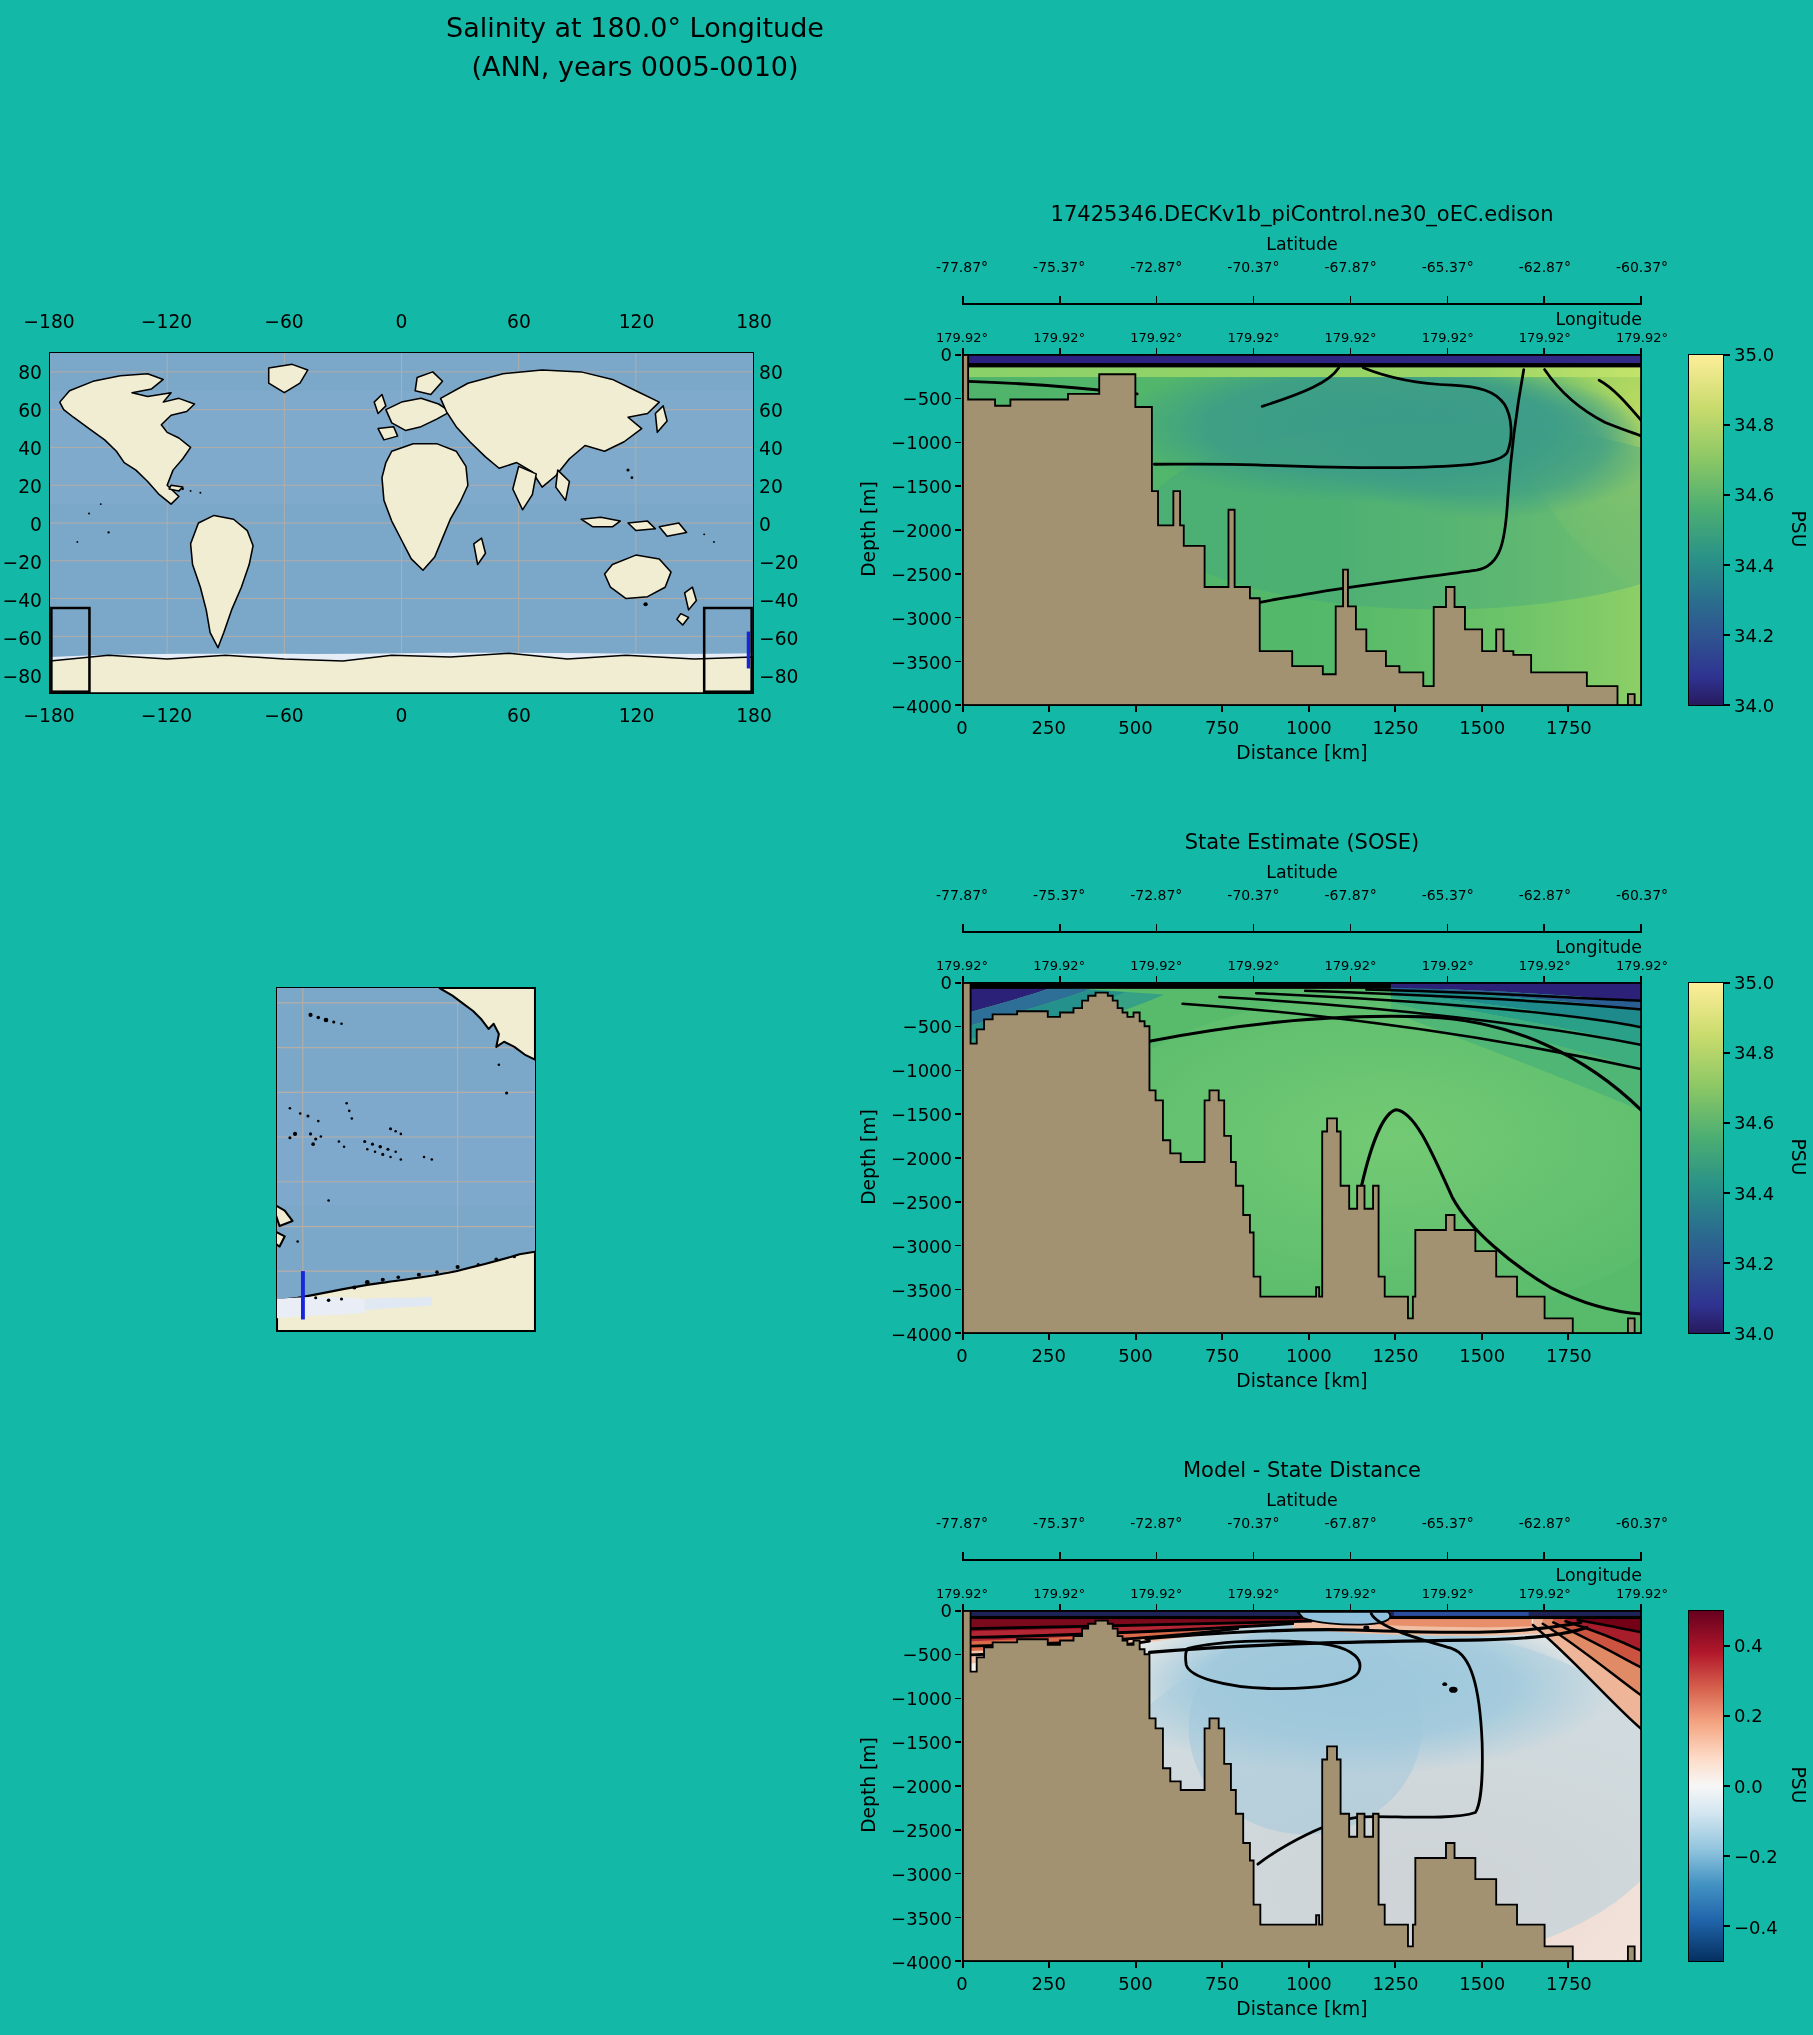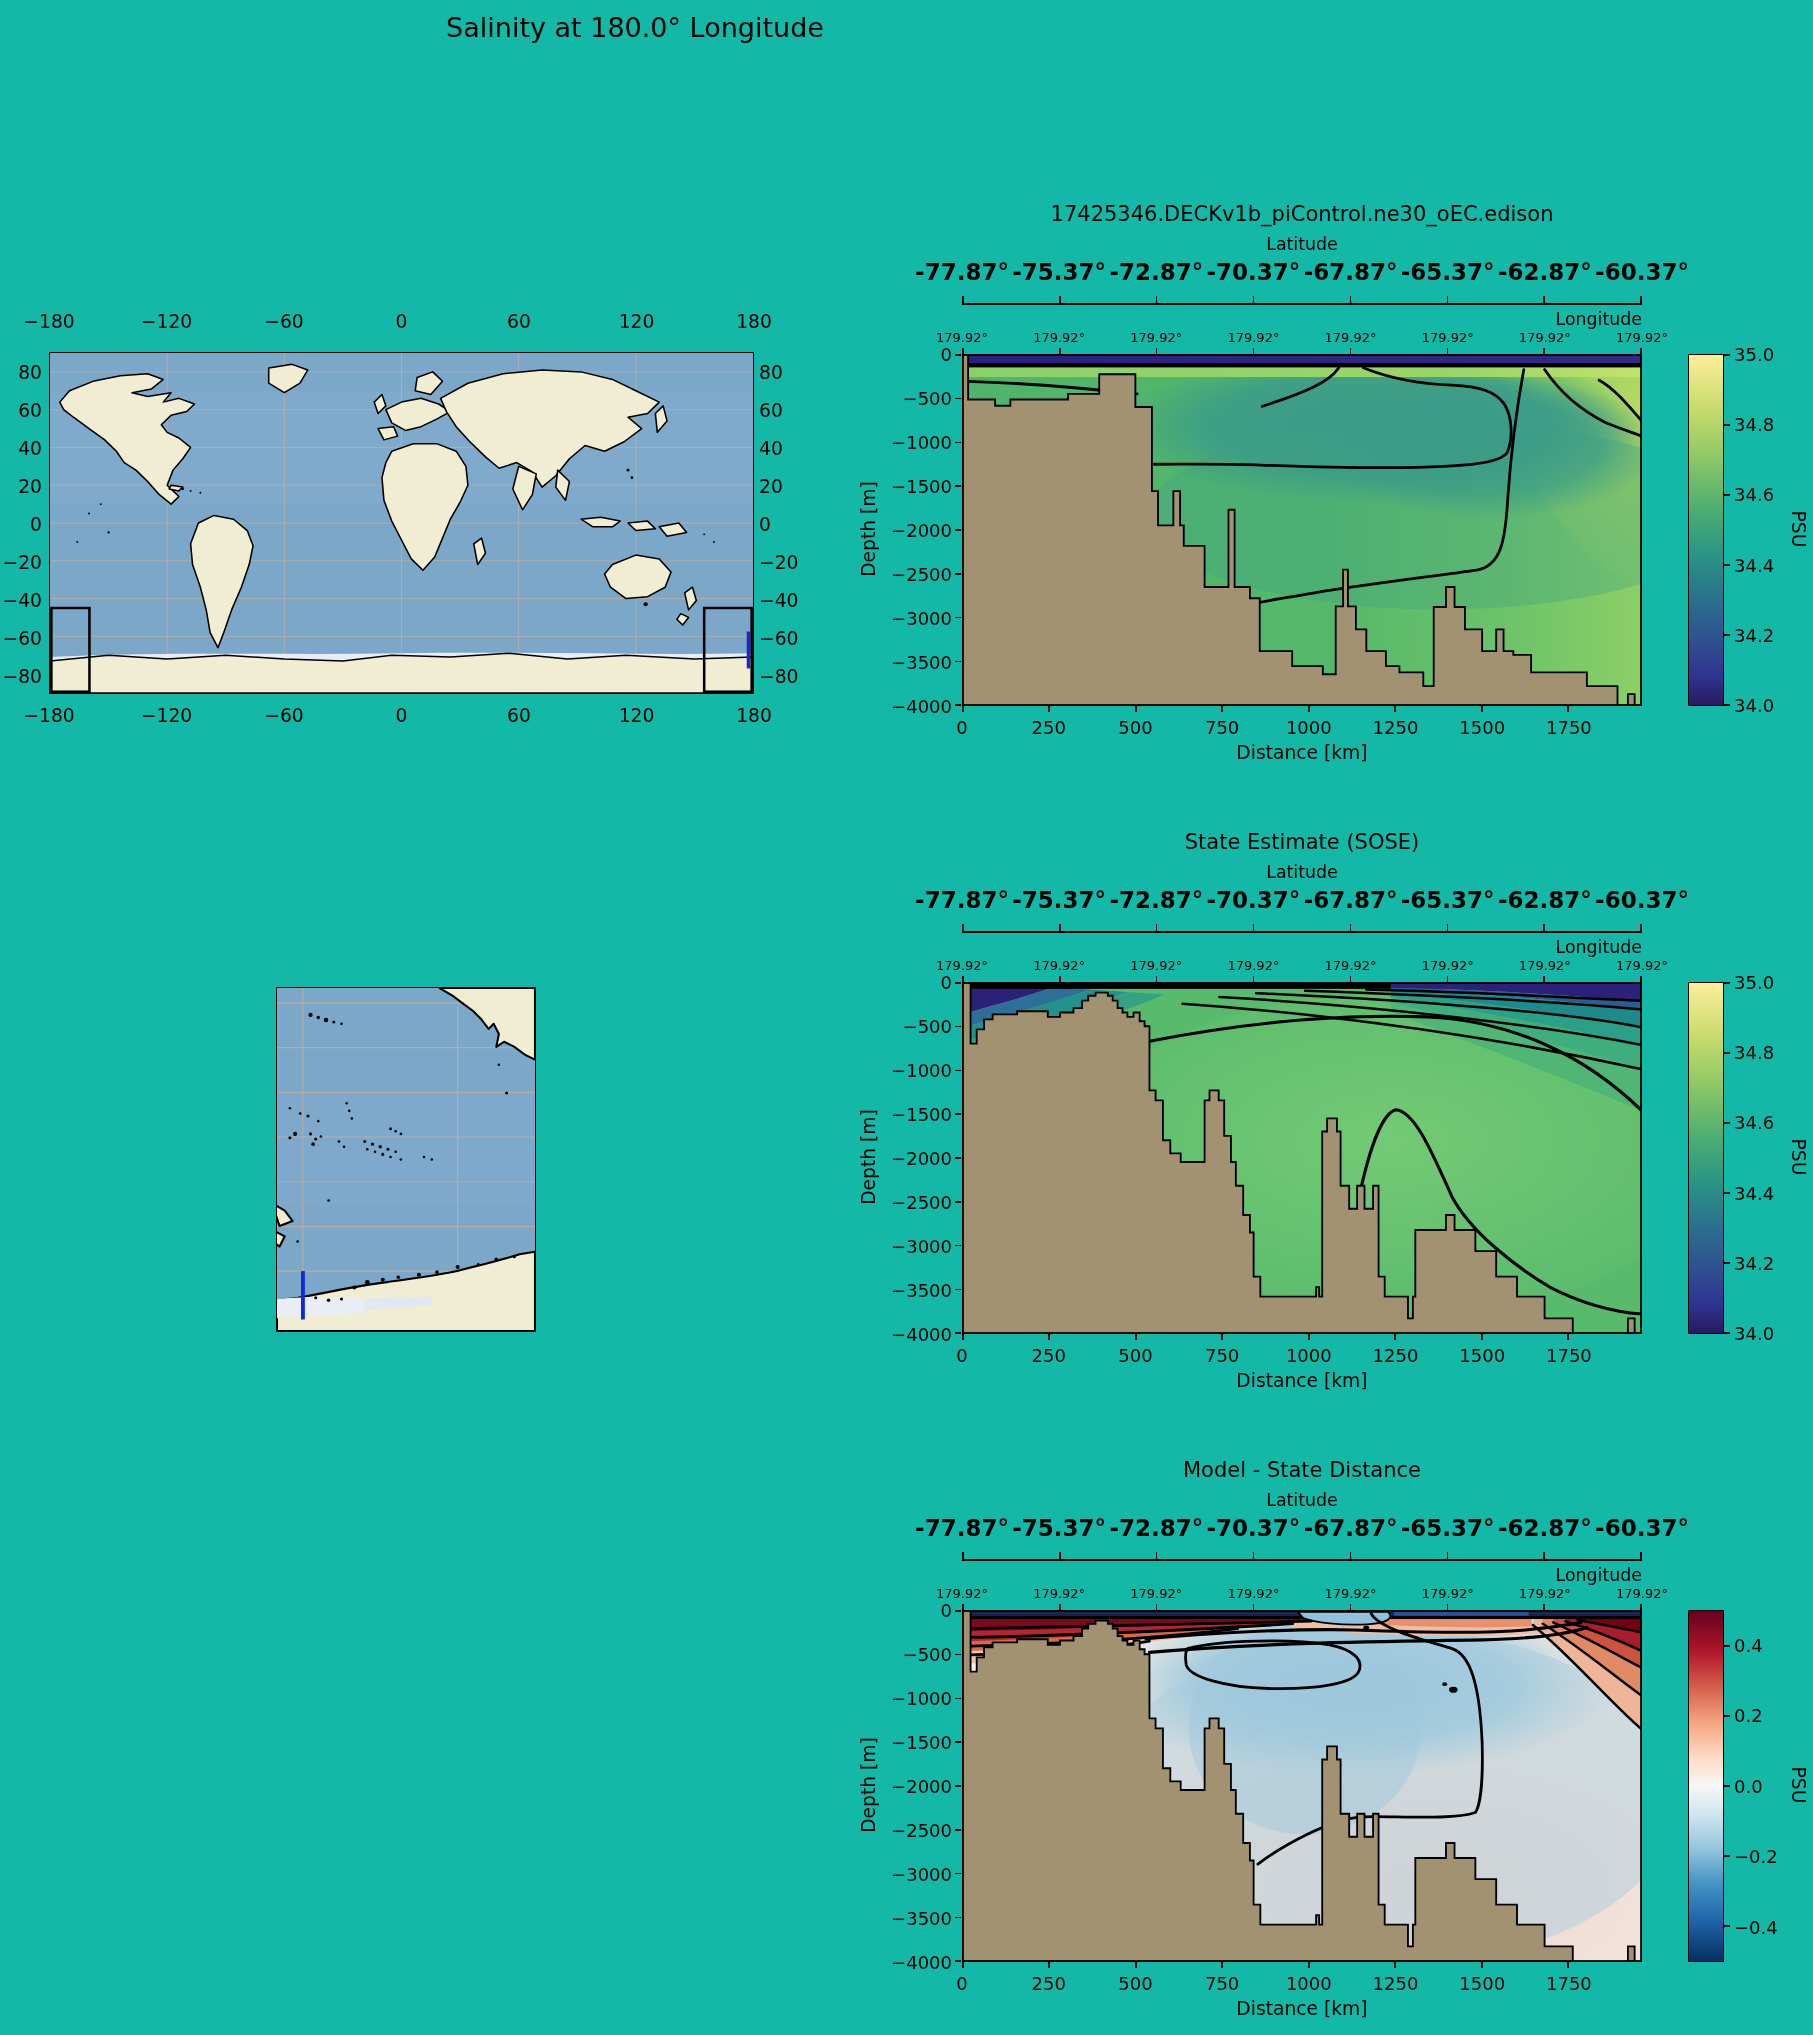--- a/index.html
+++ b/index.html
@@ -22,21 +22,21 @@
   .map-tick{font-size:18.7px;}
   
   #world-map{left:49px;top:352px;width:705px;height:342px;border:1.6px solid #000;box-sizing:border-box;}
   #inset-map{left:276px;top:987px;width:260px;height:345px;border:1.6px solid #000;box-sizing:border-box;}
   #world-map svg,#inset-map svg{width:100%;height:100%;display:block;}
   
   .panel{position:absolute;left:854px;width:960px;height:803px;}
   .panel .abs{position:absolute;}
   .p-title{left:108px;top:-152px;width:680px;text-align:center;font-size:21px;}
   .p-latlab{left:108px;top:-120px;width:680px;text-align:center;font-size:17.4px;}
-  .p-latticks{left:108px;top:-95px;width:680px;font-size:23px;font-weight:bold;}
+  .p-latticks{left:108px;top:-95px;width:680px;font-size:14px;}
   .p-latmarks{left:108px;top:-58px;width:680px;height:6.8px;}
   .p-latline{left:108px;top:-51px;width:680px;height:1.6px;background:#000;}
   .p-lonlab{left:108px;top:-45px;width:680px;text-align:right;font-size:17.4px;}
   .p-lonticks{left:108px;top:-24px;width:680px;font-size:13px;}
   .p-topmarks{left:108px;top:-6.2px;width:680px;height:6.2px;}
   .p-svg{left:108px;top:0;width:680px;height:352px;}
   .p-depthticks{left:0;top:0;width:98px;height:352px;font-size:18px;}
   .p-depthmarks{left:101px;top:0;height:352px;width:5.6px;}
   .p-ylab{left:-48px;top:113px;width:124px;height:124px;display:flex;align-items:center;justify-content:center;
           transform:rotate(-90deg);font-size:18.7px;}
@@ -52,20 +52,21 @@
   .cbar-salinity{background:linear-gradient(180deg,#fdee99 0%,#c9db6d 15%,#8ac765 30%,#4cae72 44%,#2b9486 57%,#2a6f8e 70%,#2f5290 81%,#2f3391 92%,#271a5e 100%);}
   .cbar-diff{background:linear-gradient(180deg,#67001f 0%,#b2182b 12%,#d6604d 22%,#f4a582 32%,#fddbc7 42%,#f7f7f7 50%,#d1e5f0 58%,#92c5de 68%,#4393c3 78%,#2166ac 88%,#053061 100%);}
   .cb5{top:35px;height:282px;}
 </style>
 </head>
 <body>
 <div id="canvas">
 
 <div class="abs" id="main-title">
   <div>Salinity at 180.0° Longitude</div>
+  <div>(ANN, years 0005-0010)</div>
 </div>
 
 <div class="trow map-tick" style="left:49px;top:311px;width:705px;">
       <span>−180</span>
       <span>−120</span>
       <span>−60</span>
       <span>0</span>
       <span>60</span>
       <span>120</span>
       <span>180</span>

